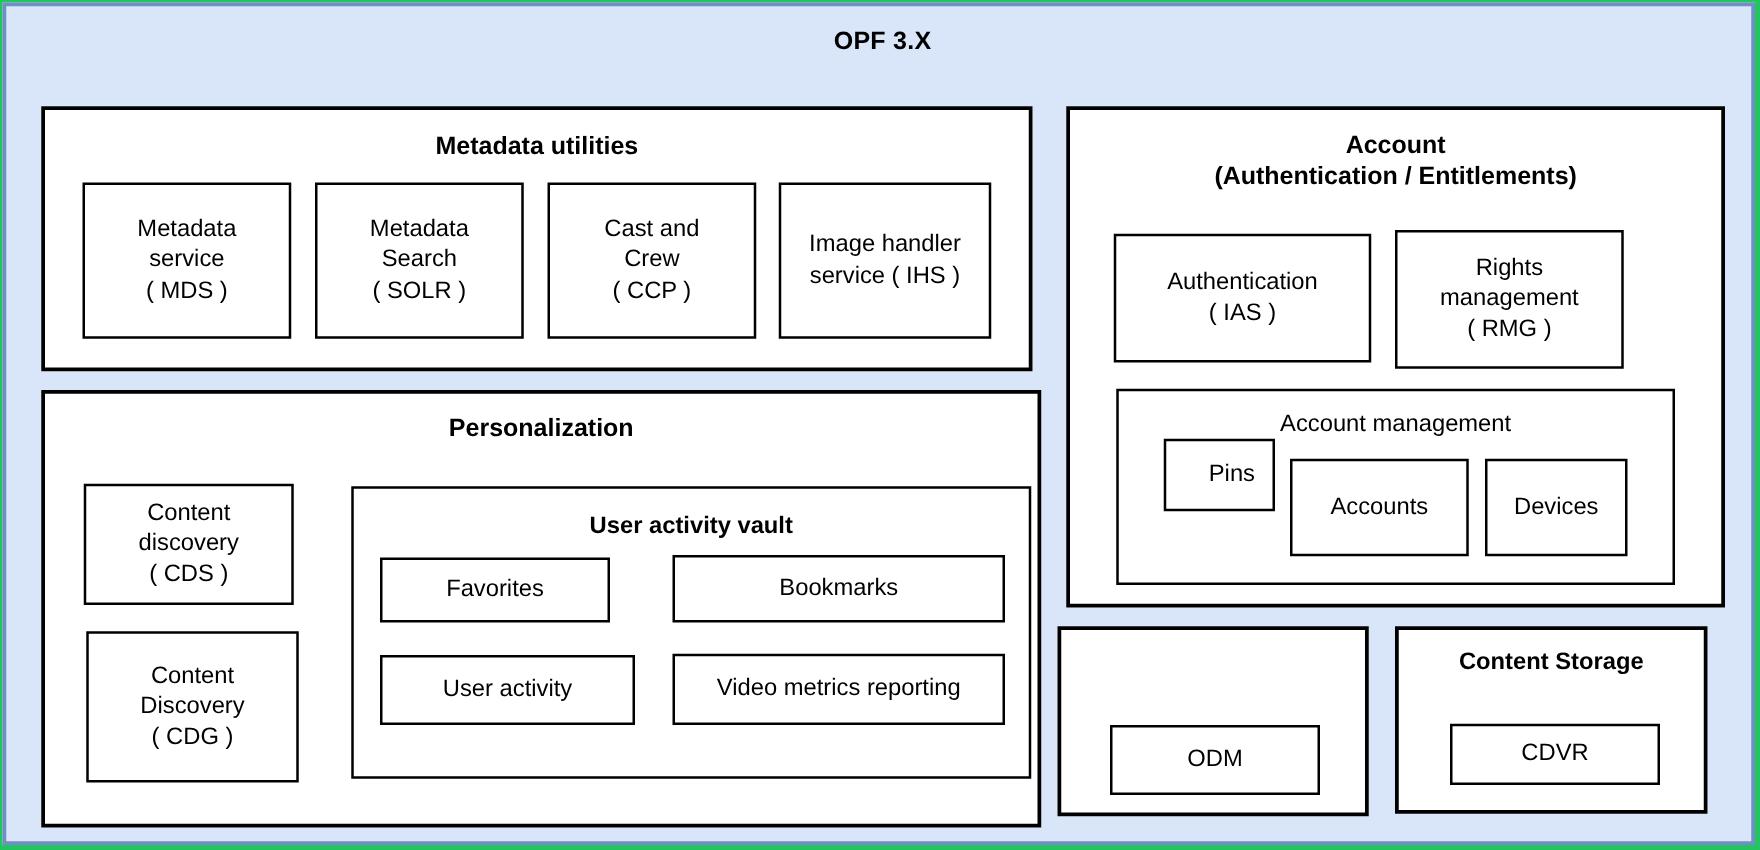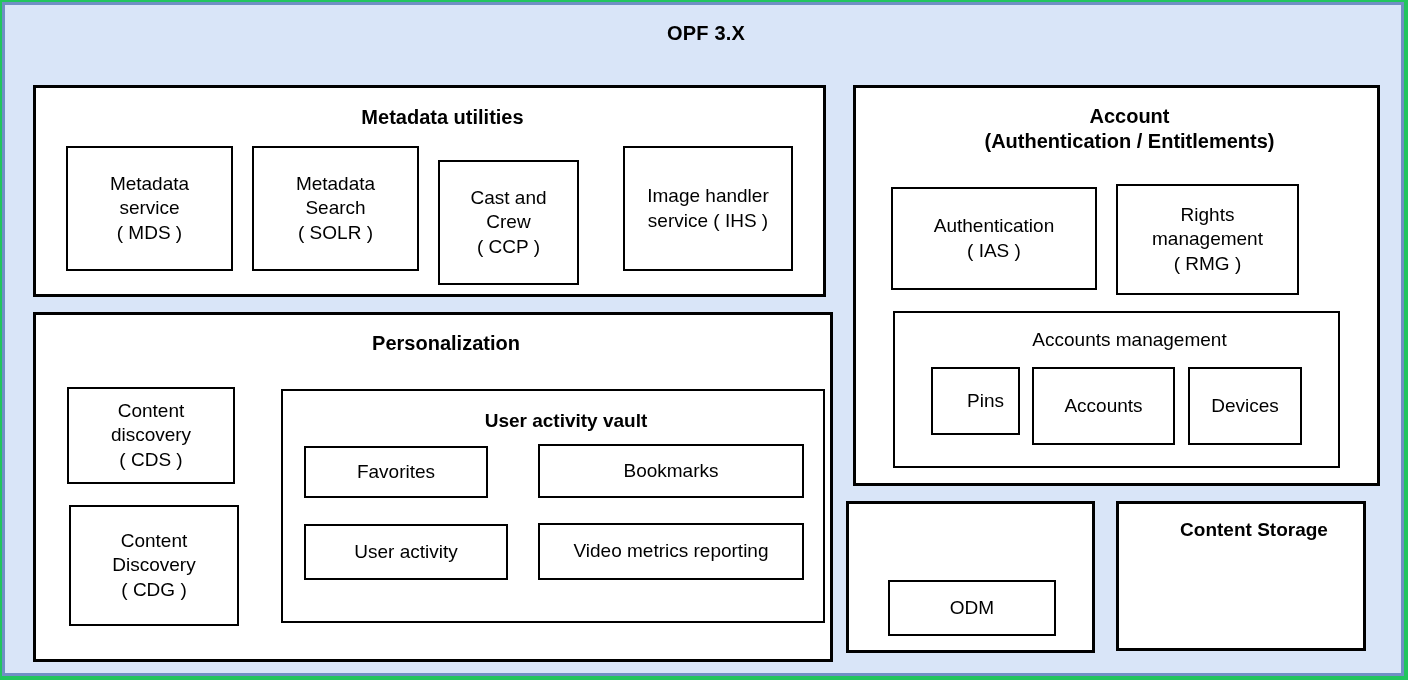--- a/index.html
+++ b/index.html
@@ -69,33 +69,32 @@
 
   .panel-title {
     position: absolute;
     left: 0;
     width: 100%;
     text-align: center;
     font-weight: bold;
     font-size: 19px;
     color: #000000;
     line-height: 1.25;
-    padding-left: 13px;
   }
 
   .panel-title.plain {
     font-weight: normal;
   }
 
   
   #panel-metadata { left: 28px;  top: 80px;  width: 793px;  height: 212px; }
   #md-title       { top: 17px; font-size: 20px; }
   #box-mds  { left: 30px;  top: 58px; width: 167px; height: 125px; }
   #box-solr { left: 216px; top: 58px; width: 167px; height: 125px; }
-  #box-ccp  { left: 402px; top: 72px; width: 141px; height: 125px; }
+  #box-ccp  { left: 402px; top: 58px; width: 167px; height: 125px; }
   #box-ihs  { left: 587px; top: 58px; width: 170px; height: 125px; }
 
   
   #panel-personalization { left: 28px; top: 307px; width: 800px; height: 350px; }
   #pz-title { top: 16px; font-size: 20px; }
   #box-cds { left: 31px; top: 72px; width: 168px; height: 97px; }
   #box-cdg { left: 33px; top: 190px; width: 170px; height: 121px; }
 
   #panel-vault { left: 215px; top: 74px; width: 544px; height: 234px; border-width: 2.5px; margin-left: 30px; }
   #vault-title { top: 18px; font-size: 19px; }
@@ -105,21 +104,21 @@
   #box-videometrics { left: 255px; top: 132px; width: 266px; height: 57px; }
 
   
   #panel-account { left: 848px; top: 80px; width: 527px; height: 401px; }
   #acct-title { top: 16px; font-size: 20px; }
   #box-ias { left: 35px;  top: 99px; width: 206px; height: 103px; }
   #box-rmg { left: 260px; top: 96px; width: 183px; height: 111px; }
 
   #panel-acctmgmt { left: 37px; top: 223px; width: 447px; height: 157px; border-width: 2.5px; }
   #acctmgmt-title { top: 15px; font-size: 19px; }
-  #box-pins     { left: 36px;  top: 54px; width: 89px;  height: 68px; padding-left: 20px; }
+  #box-pins     { left: 36px;  top: 38px; width: 89px;  height: 58px; padding-left: 20px; }
   #box-accounts { left: 137px; top: 54px; width: 143px; height: 78px; }
   #box-devices  { left: 293px; top: 54px; width: 114px; height: 78px; }
 
   
   #panel-messaging { left: 841px; top: 496px; width: 249px; height: 152px; }
   #msg-title { top: 17px; font-size: 19px; }
   #box-odm { left: 39px; top: 76px; width: 168px; height: 56px; }
 
   
   #panel-storage { left: 1111px; top: 496px; width: 250px; height: 150px; }
@@ -214,30 +213,31 @@
 
       <div class="box" id="box-rmg">
         <span>
           <span>Rights</span><br>
           <span>management</span><br>
           <span>( RMG )</span>
         </span>
       </div>
 
       <div class="panel" id="panel-acctmgmt">
-        <div class="panel-title plain" id="acctmgmt-title">Accounts management</div>
+        <div class="panel-title plain" id="acctmgmt-title">Account management</div>
 
         <div class="box" id="box-pins">Pins</div>
         <div class="box" id="box-accounts">Accounts</div>
         <div class="box" id="box-devices">Devices</div>
       </div>
     </div>
 
     <div class="panel" id="panel-messaging">
       <div class="box" id="box-odm">ODM</div>
     </div>
 
     <div class="panel" id="panel-storage">
       <div class="panel-title" id="cs-title">Content Storage</div>
+      <div class="box" id="box-cdvr">CDVR</div>
     </div>
 
   </div>
 </div>
 
 </body></html>

